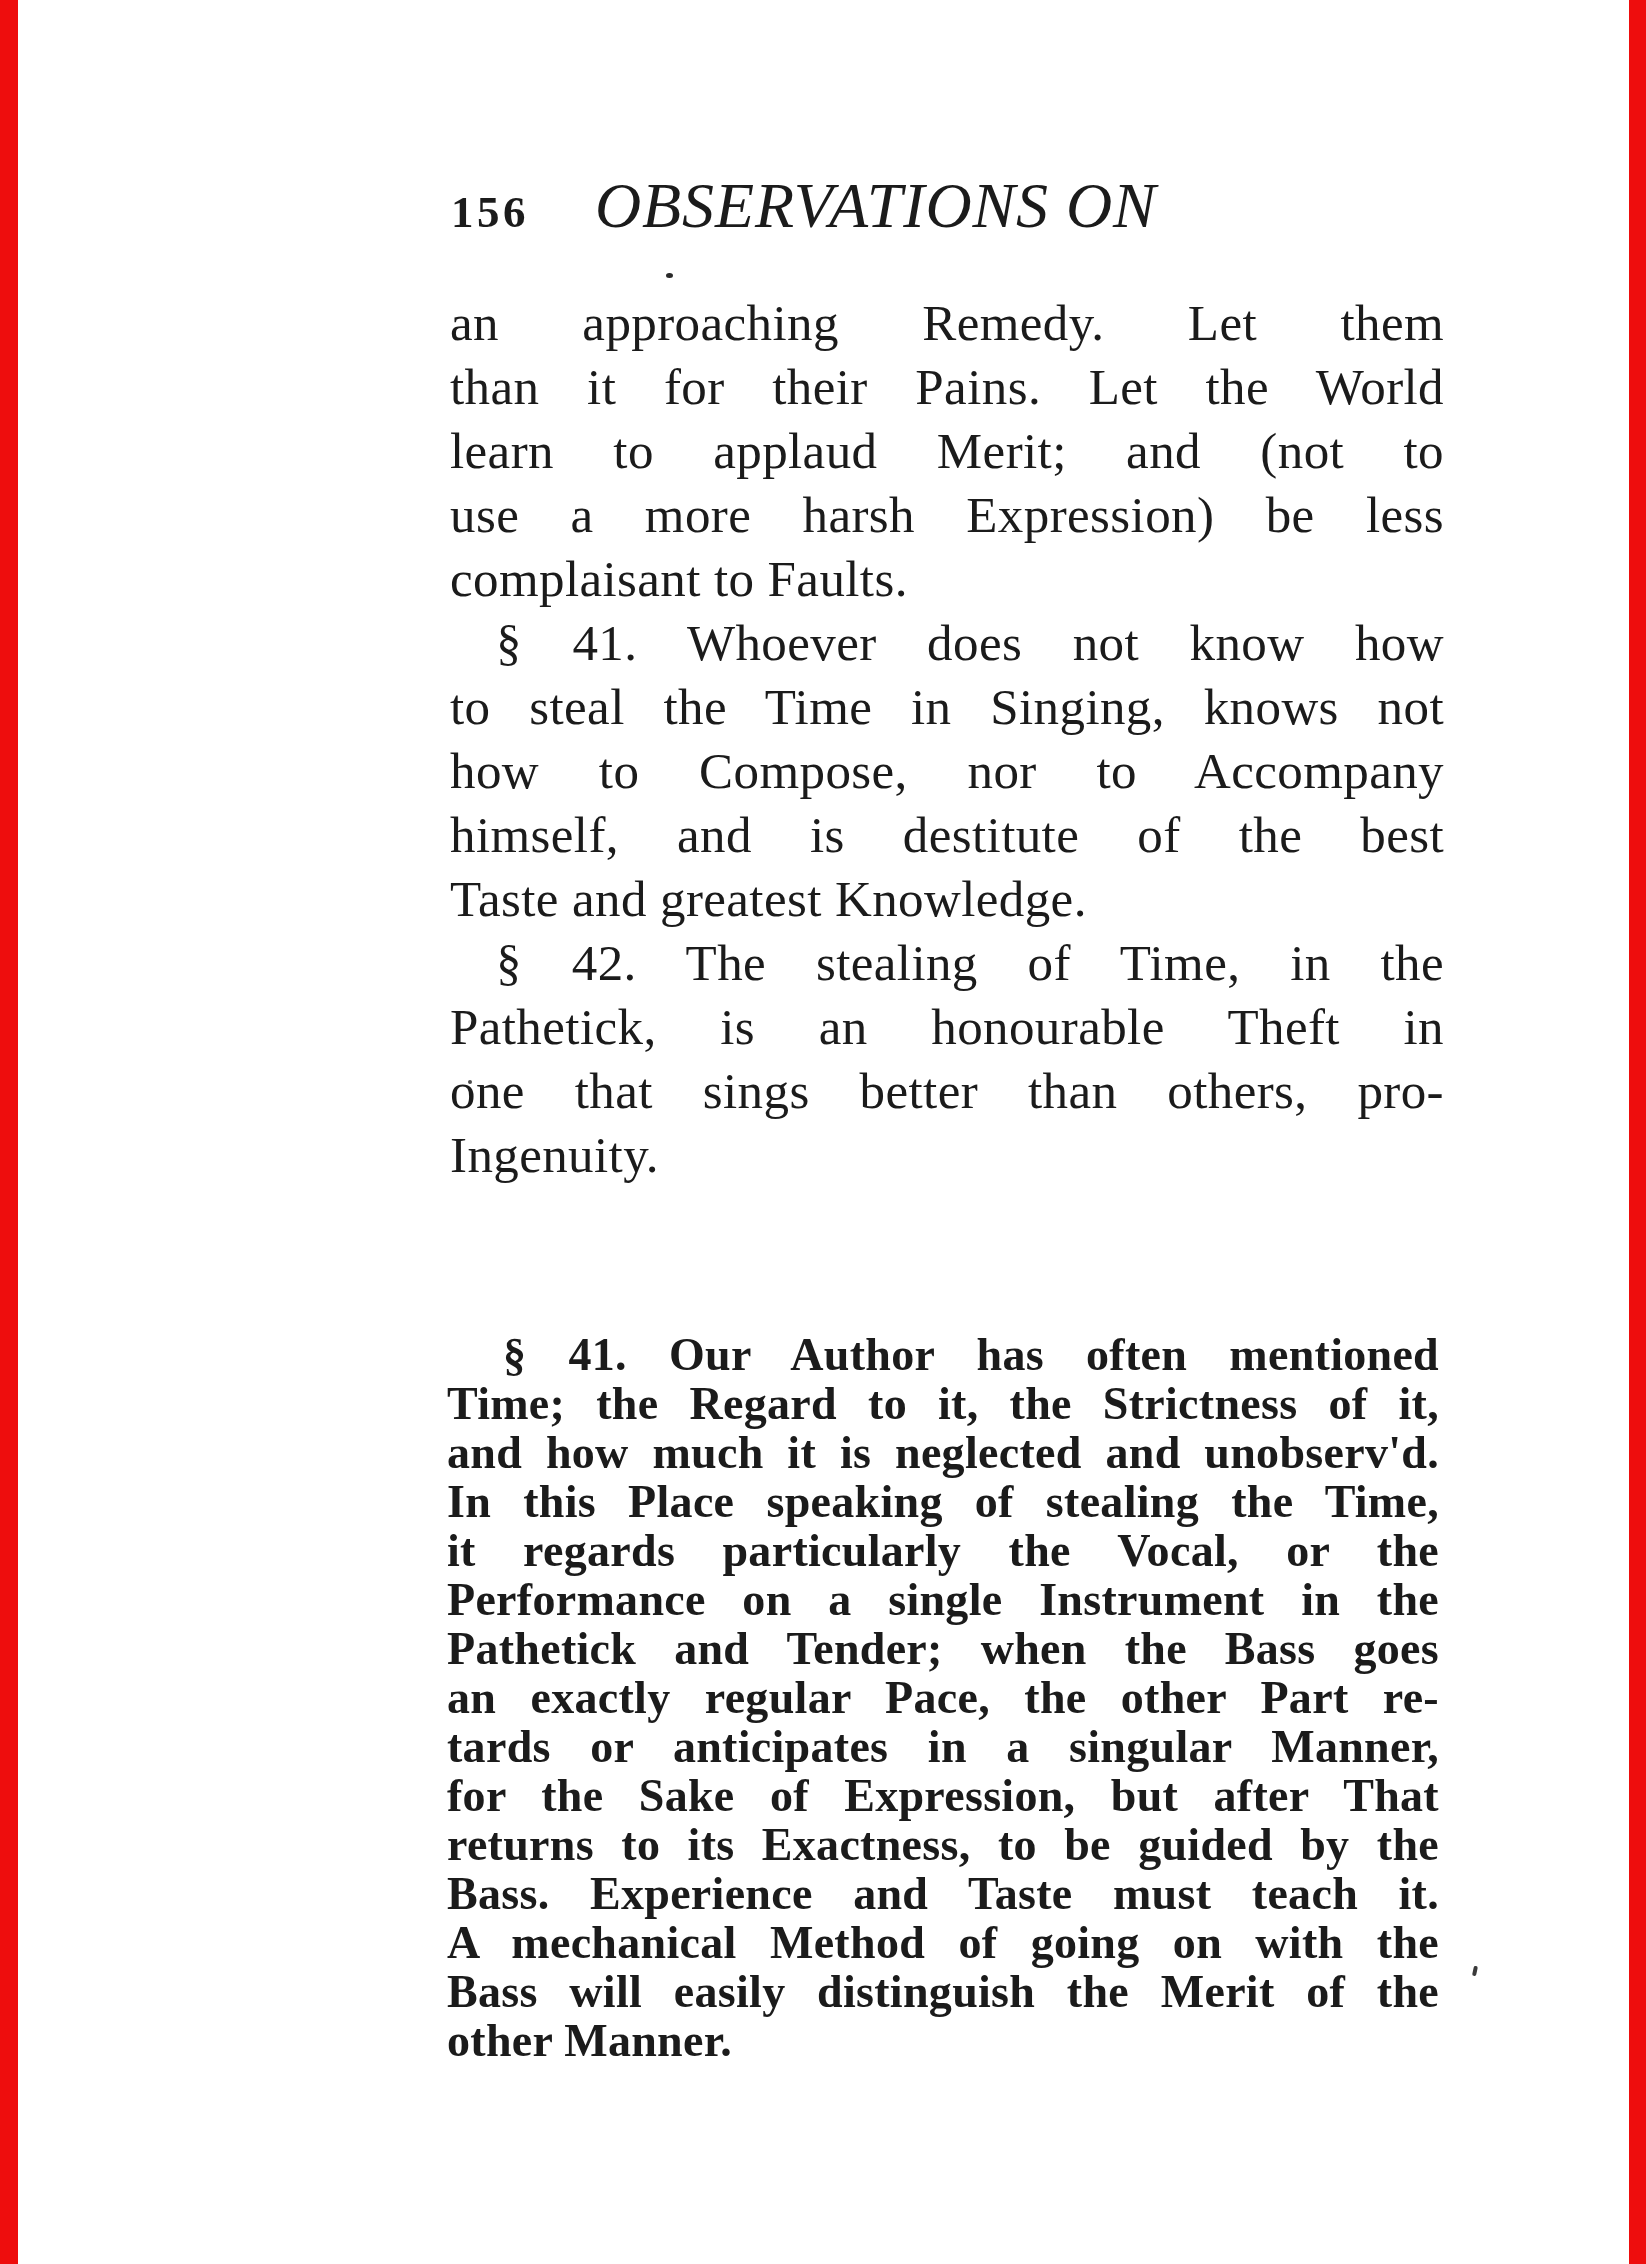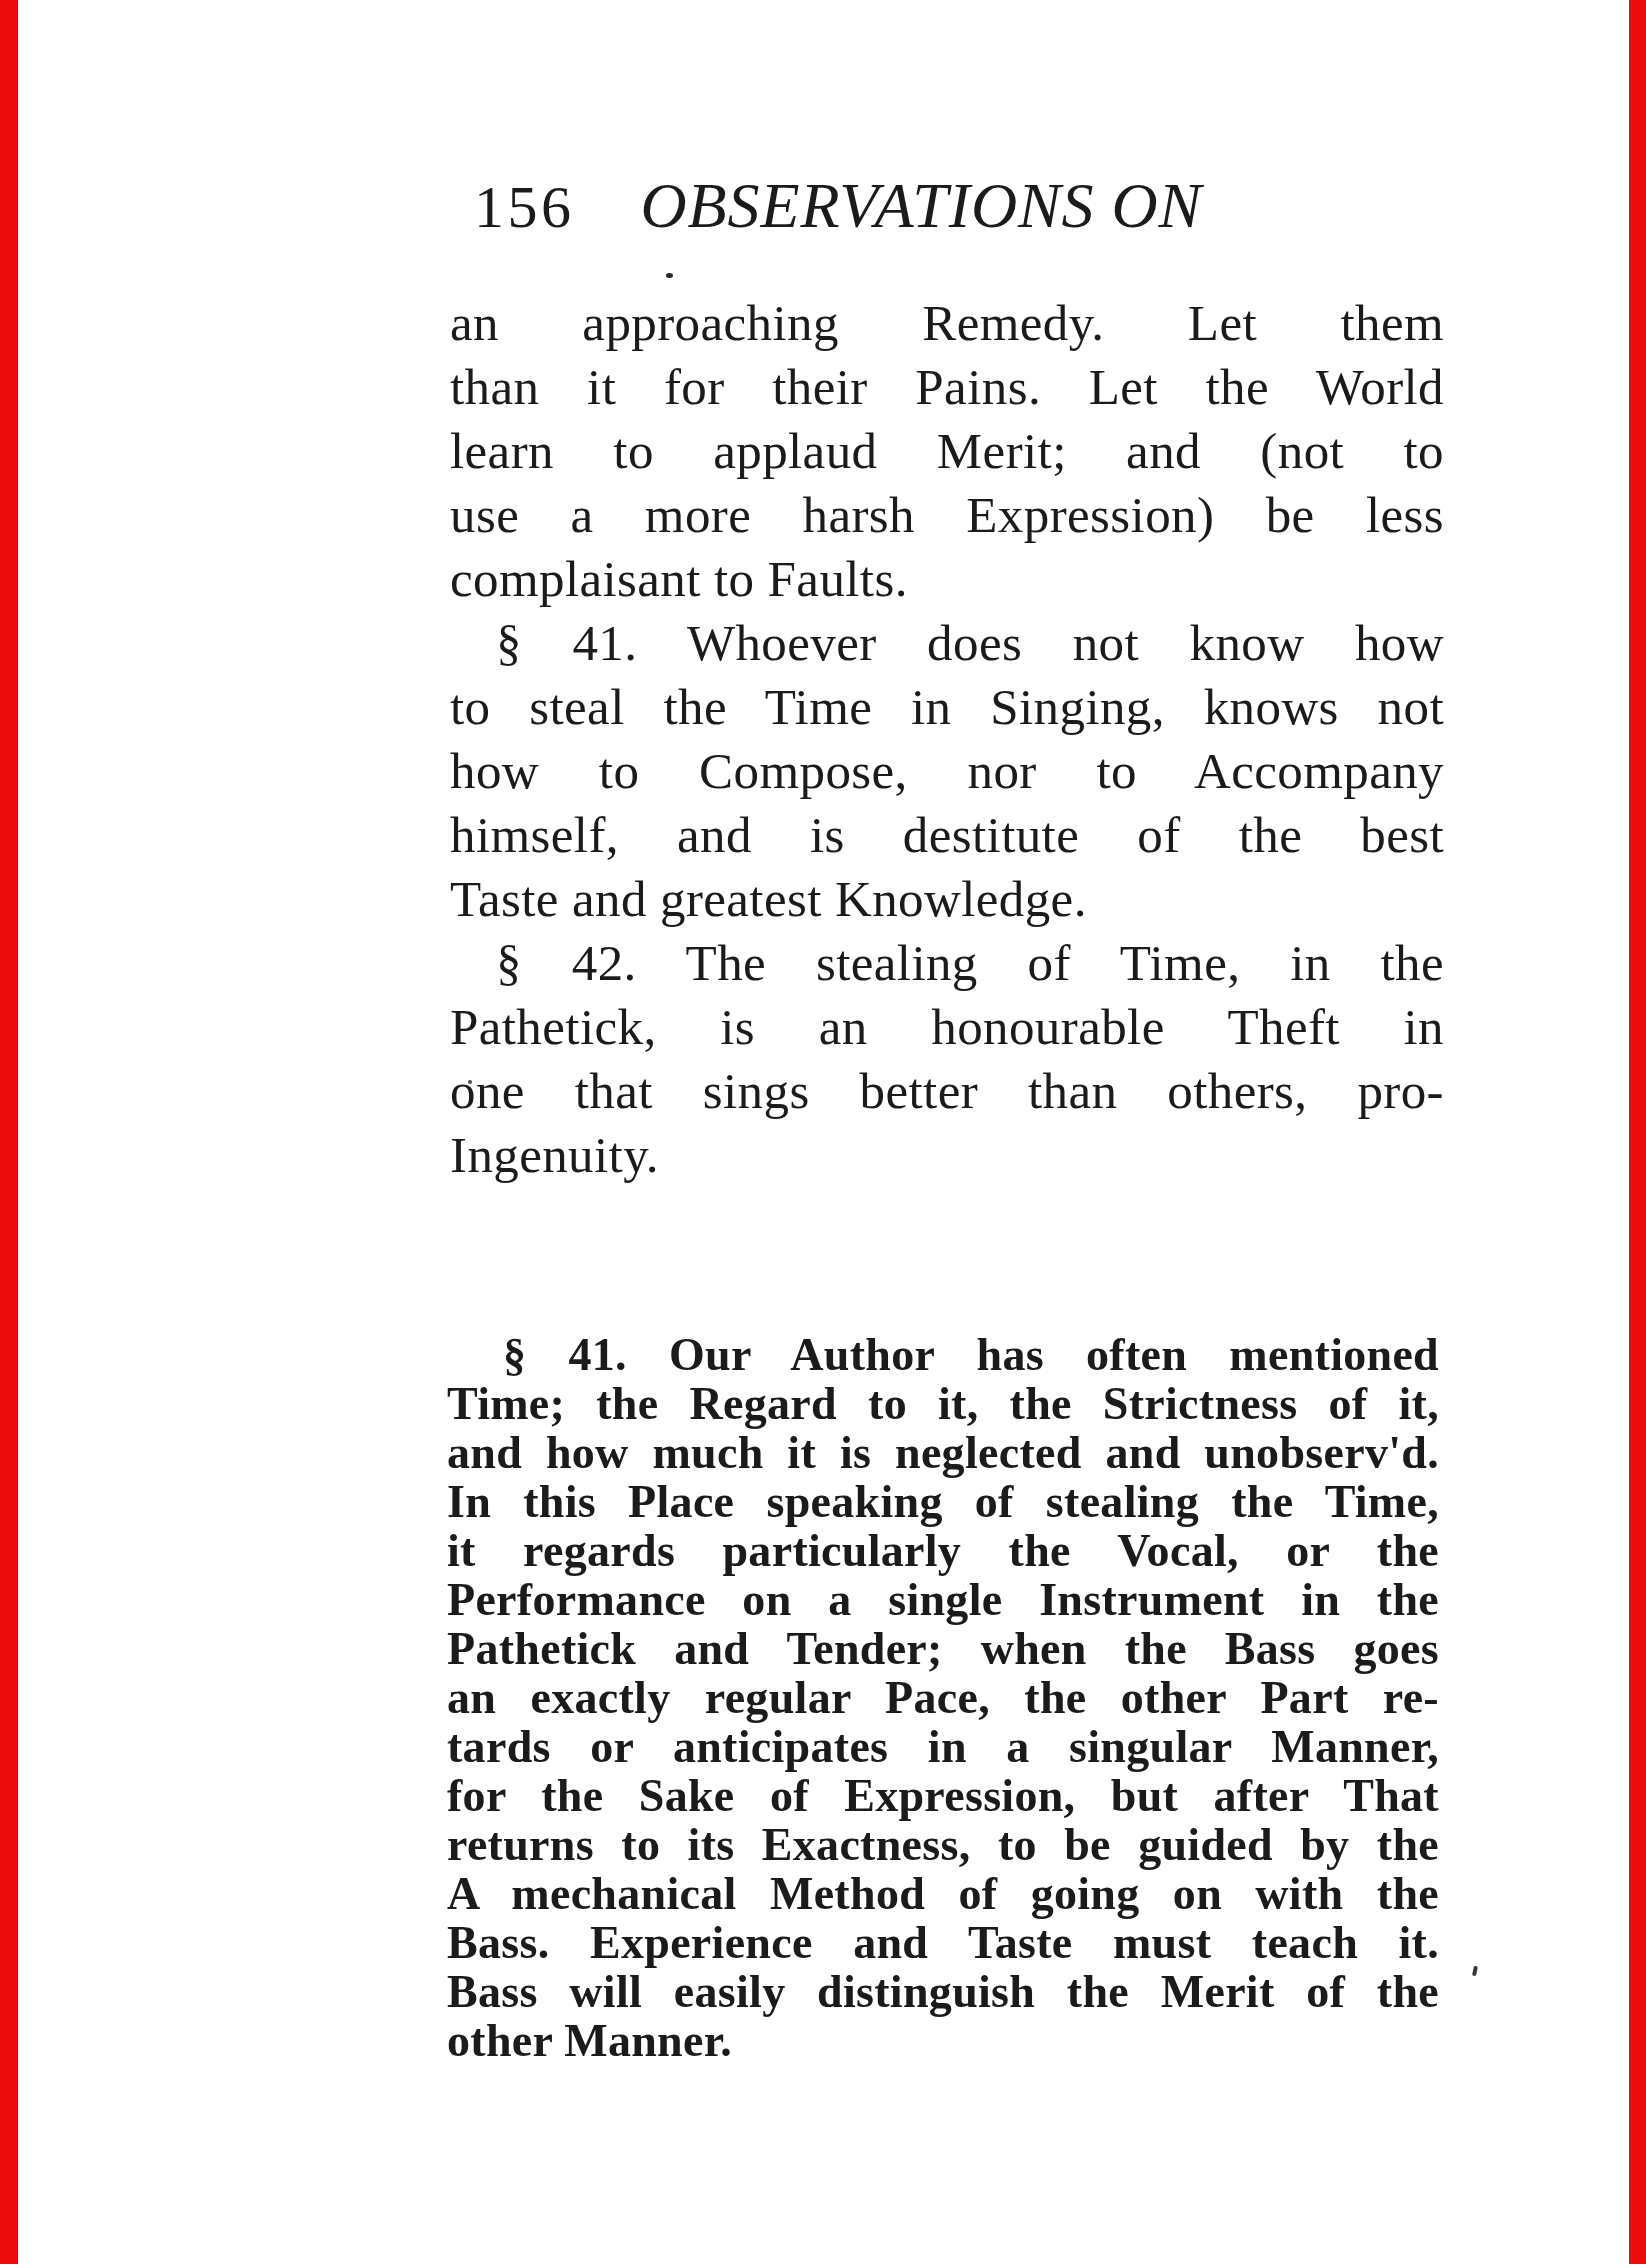--- a/index.html
+++ b/index.html
@@ -24,23 +24,24 @@
   .header {
     position: absolute;
     left: 450px;
     top: 169px;
     width: 994px;
     height: 76px;
     display: flex;
     align-items: baseline;
   }
   .pagenum {
-    font-size: 60px;
+    font-size: 45px;
     letter-spacing: 3.5px;
-    margin-left: 24px;
+    margin-left: 1px;
+    font-weight: bold;
   }
   .runtitle {
     font-style: italic;
     font-size: 64px;
     letter-spacing: 0.9px;
     margin-left: 66px;
     white-space: nowrap;
   }
 
   .main {
@@ -130,20 +131,20 @@
       <div class="foot-line"><span>Time; the Regard to it, the Strictness of it,</span></div>
       <div class="foot-line"><span>and how much it is neglected and unobserv'd.</span></div>
       <div class="foot-line"><span>In this Place speaking of stealing the Time,</span></div>
       <div class="foot-line"><span>it regards particularly the Vocal, or the</span></div>
       <div class="foot-line"><span>Performance on a single Instrument in the</span></div>
       <div class="foot-line"><span class="it">Pathetick</span><span> and </span><span class="it">Tender;</span><span> when the Bass goes</span></div>
       <div class="foot-line"><span>an exactly regular Pace, the other Part re-</span></div>
       <div class="foot-line"><span>tards or anticipates in a singular Manner,</span></div>
       <div class="foot-line"><span>for the Sake of Expression, but after That</span></div>
       <div class="foot-line"><span>returns to its Exactness, to be guided by the</span></div>
+      <div class="foot-line"><span>Bass.  Experience and Taste must teach it.</span></div>
       <div class="foot-line"><span>A mechanical Method of going on with the</span></div>
-      <div class="foot-line"><span>Bass.  Experience and Taste must teach it.</span></div>
       <div class="foot-line"><span>Bass will easily distinguish the Merit of the</span></div>
       <div class="foot-line end"><span>other Manner.</span></div>
     </div>
 
 </div>
 
 
 </body></html>

